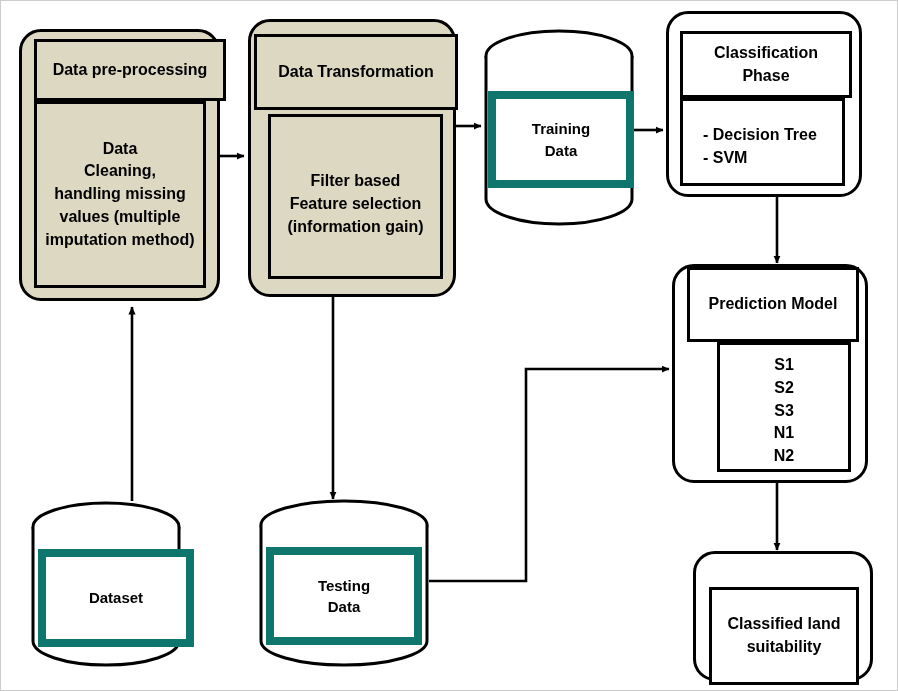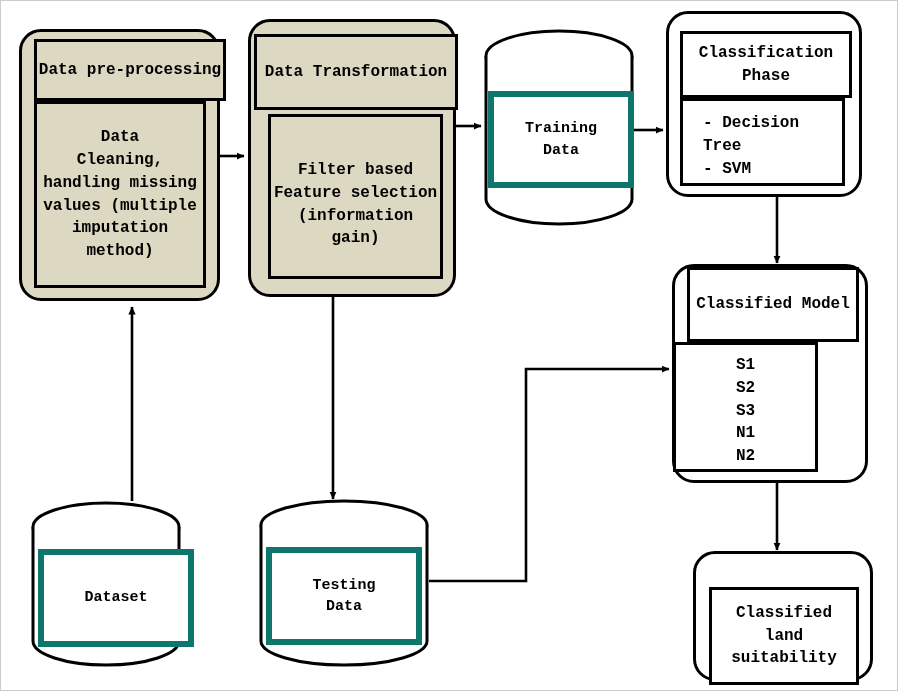--- a/index.html
+++ b/index.html
@@ -32,36 +32,36 @@
     display:flex;
     align-items:center;
     justify-content:center;
     text-align:center;
   }
   .irect.tan{background:#ddd8c2;}
   .irect.top{align-items:center;}
   .irect.left{justify-content:flex-start;text-align:left;}
 
   .txt{
-    font-family:Liberation Mono, monospace;
+    font-family:Liberation Sans, sans-serif;
     font-weight:bold;
     color:#000;
     line-height:1.42;
     white-space:pre-line;
   }
   .t15{font-size:15px;}
   .t16{font-size:16px;}
 
   
   .cyl{position:absolute;}
   .cyl svg{position:absolute;left:0;top:0;overflow:visible;}
   .cyl .label{
     position:absolute;
     box-sizing:border-box;
-    border:6px solid #0f766e;
+    border:8px solid #0f766e;
     background:#ffffff;
     display:flex;align-items:center;justify-content:center;text-align:center;
   }
 
   
   .conn{position:absolute;left:0;top:0;width:898px;height:691px;overflow:visible;pointer-events:none;}
 </style>
 </head>
 <body>
 
@@ -133,23 +133,23 @@
 Phase</span>
   </div>
   <div class="irect left top" style="left:679px;top:97px;width:165px;height:88px;padding-left:20px;padding-top:9px;">
     <span class="txt t16">- Decision Tree
 - SVM</span>
   </div>
 
   <div class="rbox" style="left:671px;top:263px;width:196px;height:219px;">
   </div>
   <div class="irect" style="left:686px;top:266px;width:172px;height:75px;">
-    <span class="txt t16">Classified Model</span>
+    <span class="txt t16">Prediction Model</span>
   </div>
-  <div class="irect top" style="left:672px;top:341px;width:145px;height:130px;padding-top:8px;">
+  <div class="irect top" style="left:716px;top:341px;width:134px;height:130px;padding-top:8px;">
     <span class="txt t16">S1
 S2
 S3
 N1
 N2</span>
   </div>
 
   <div class="cyl" style="left:30px;top:500px;width:150px;height:166px;">
     <svg width="150" height="166" viewBox="0 0 150 166">
       <ellipse cx="75" cy="26" rx="73" ry="24" fill="#fff" stroke="#000" stroke-width="3"></ellipse>

